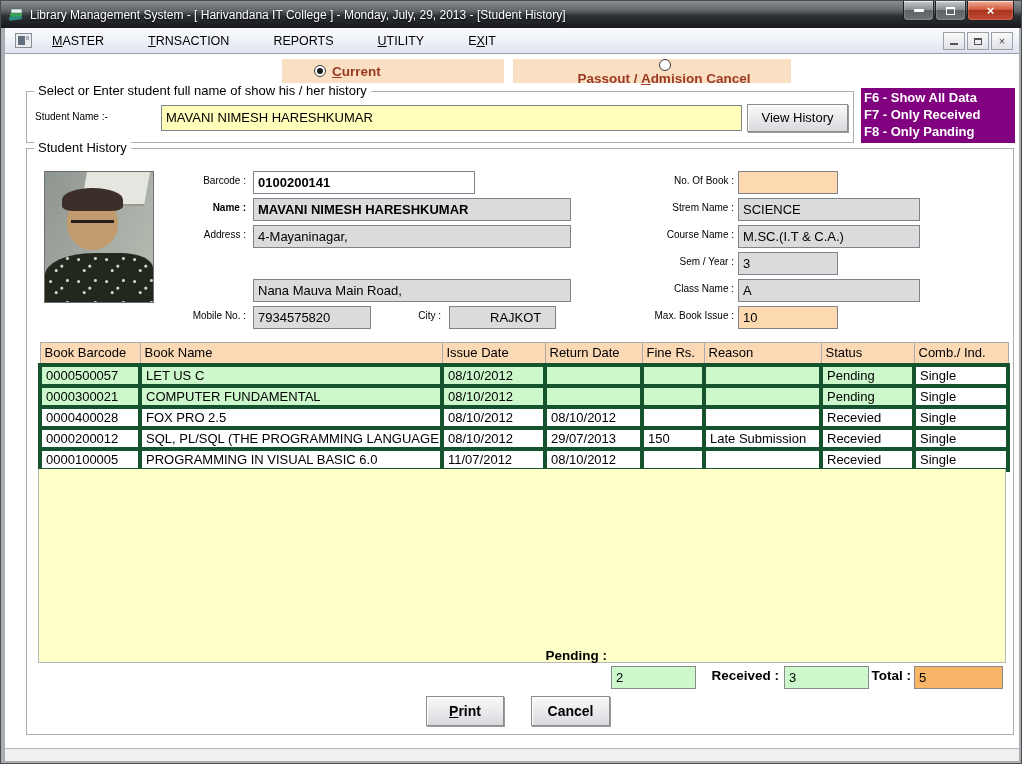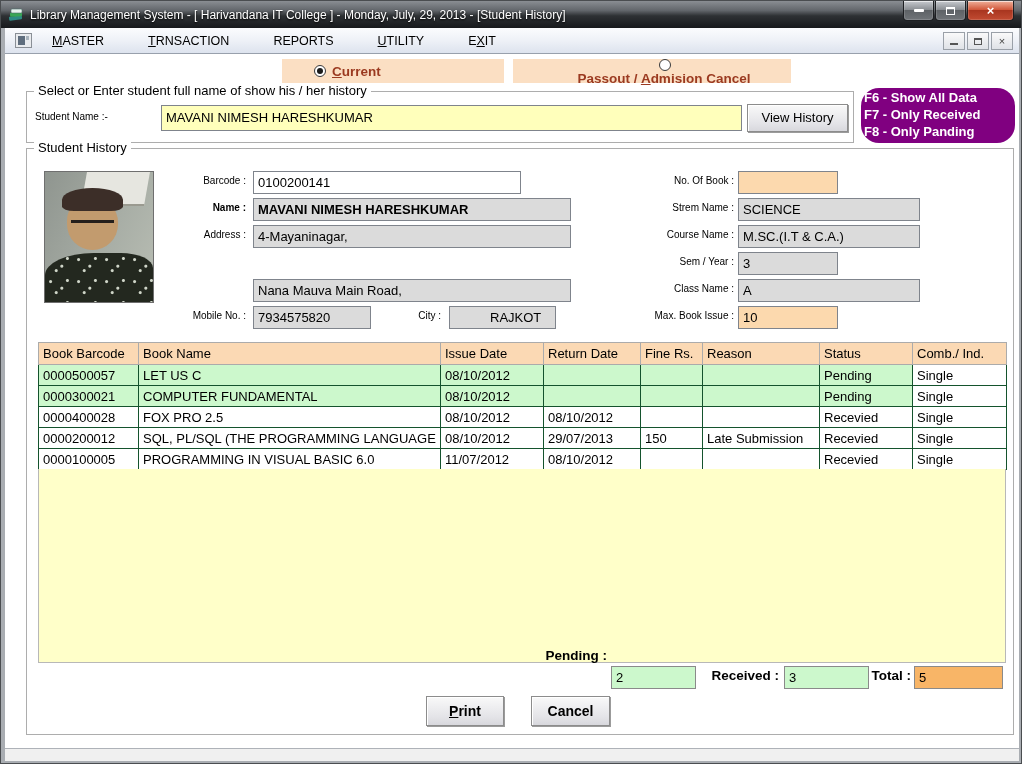--- a/index.html
+++ b/index.html
@@ -70,21 +70,21 @@
   .field.white { background:#ffffff; }
   .field.yellow { background:#ffffbb; }
   .field.peach { background:#fcd9ae; }
   .field.bold { font-weight:bold; }
 
   .btn { border:1px solid #8c8c8c; background:linear-gradient(#f9f9f9,#e4e4e8 70%,#d8d8dd);
     box-shadow: inset 1px 1px 0 #fff, 1px 1px 0 #9b9b9b; font-size:13px; text-align:center; cursor:default; }
   .btn.big { font-weight:bold; font-size:14px; }
 
   .hotkeys { position:absolute; background:#800080; color:#fff; font-weight:bold; font-size:13px;
-    line-height:17px; padding:1px 3px;border-radius:18px; }
+    line-height:17px; padding:1px 3px; }
 
   
   .photo { position:absolute; border:1px solid #6f6f6f; overflow:hidden;
     background:linear-gradient(115deg,#8f958f 0%,#a7ada5 55%,#b9beb4 100%); }
   .photo .cab { position:absolute; right:6%; top:0; width:58%; height:26%; background:#e6e6e0;
     transform:skewX(-10deg); border-bottom:2px solid #9a9a90; }
   .photo .face { position:absolute; left:20%; top:20%; width:48%; height:40%; background:#c29b6e;
     border-radius:48% 52% 55% 55%; }
   .photo .hair { position:absolute; left:16%; top:12%; width:56%; height:18%; background:#3c2e28;
     border-radius:50% 50% 20% 20%; }
@@ -96,21 +96,21 @@
       radial-gradient(circle at 60% 60%, #cfd5c8 1px, transparent 2px),
       radial-gradient(circle at 80% 25%, #cfd5c8 1px, transparent 2px),
       radial-gradient(circle at 40% 80%, #cfd5c8 1px, transparent 2px);
     background-size:28px 22px; border-radius:45% 30% 0 0; }
 
   
   table.books { position:absolute; left:33px; top:288px; width:968px; border-collapse:collapse;
     table-layout:fixed; font-size:13px; }
   table.books th { background:#fbd9b4; font-weight:normal; text-align:left; height:22px;
     padding:0 4px; border:1px solid #ababab; white-space:nowrap; overflow:hidden; }
-  table.books td { height:21px; padding:0 4px; border:1px solid #14532d; background:#fff;
+  table.books td { height:21px; padding:0 4px; border:4px solid #14532d; background:#fff;
     white-space:nowrap; overflow:hidden; }
   tr.pending td { background:#ccf8cc; }
   tr.pending td.ind { background:#ffffff; }
 
   .grid-empty { position:absolute; left:33px; top:415px; width:968px; height:194px;
     background:#ffffc9; border:1px solid #b8b8b8; border-top:none; }
 
   .sumlabel { position:absolute; font-weight:bold; font-size:13.5px; text-align:right; }
   .sumbox { position:absolute; height:23px; border:1px solid #8a8a8a; font-size:13px;
     line-height:21px; padding:0 4px; }
@@ -192,21 +192,21 @@
 
     <div class="photo" style="left:39px; top:117px; width:110px; height:132px;">
       <div class="cab"></div>
         <div class="face"></div>
         <div class="hair"></div>
         <div class="glasses"></div>
         <div class="shirt"></div>
     </div>
 
     <span class="flabel" style="left:120px; top:121px; width:121px;">Barcode :</span>
-    <div class="field white" style="left:248px; top:117px; width:268px;">0100200141</div>
+    <div class="field white" style="left:248px; top:117px; width:222px;font-weight:bold;">0100200141</div>
 
     <span class="flabel" style="left:120px; top:148px; width:121px; font-weight:bold;">Name :</span>
     <div class="field bold" style="left:248px; top:144px; width:318px;">MAVANI NIMESH HARESHKUMAR</div>
 
     <span class="flabel" style="left:120px; top:175px; width:121px;">Address :</span>
     <div class="field" style="left:248px; top:171px; width:318px;">4-Mayaninagar,</div>
     <div class="field" style="left:248px; top:225px; width:318px;">Nana Mauva Main Road,</div>
 
     <span class="flabel" style="left:120px; top:256px; width:121px;">Mobile No. :</span>
     <div class="field" style="left:248px; top:252px; width:118px;">7934575820</div>

